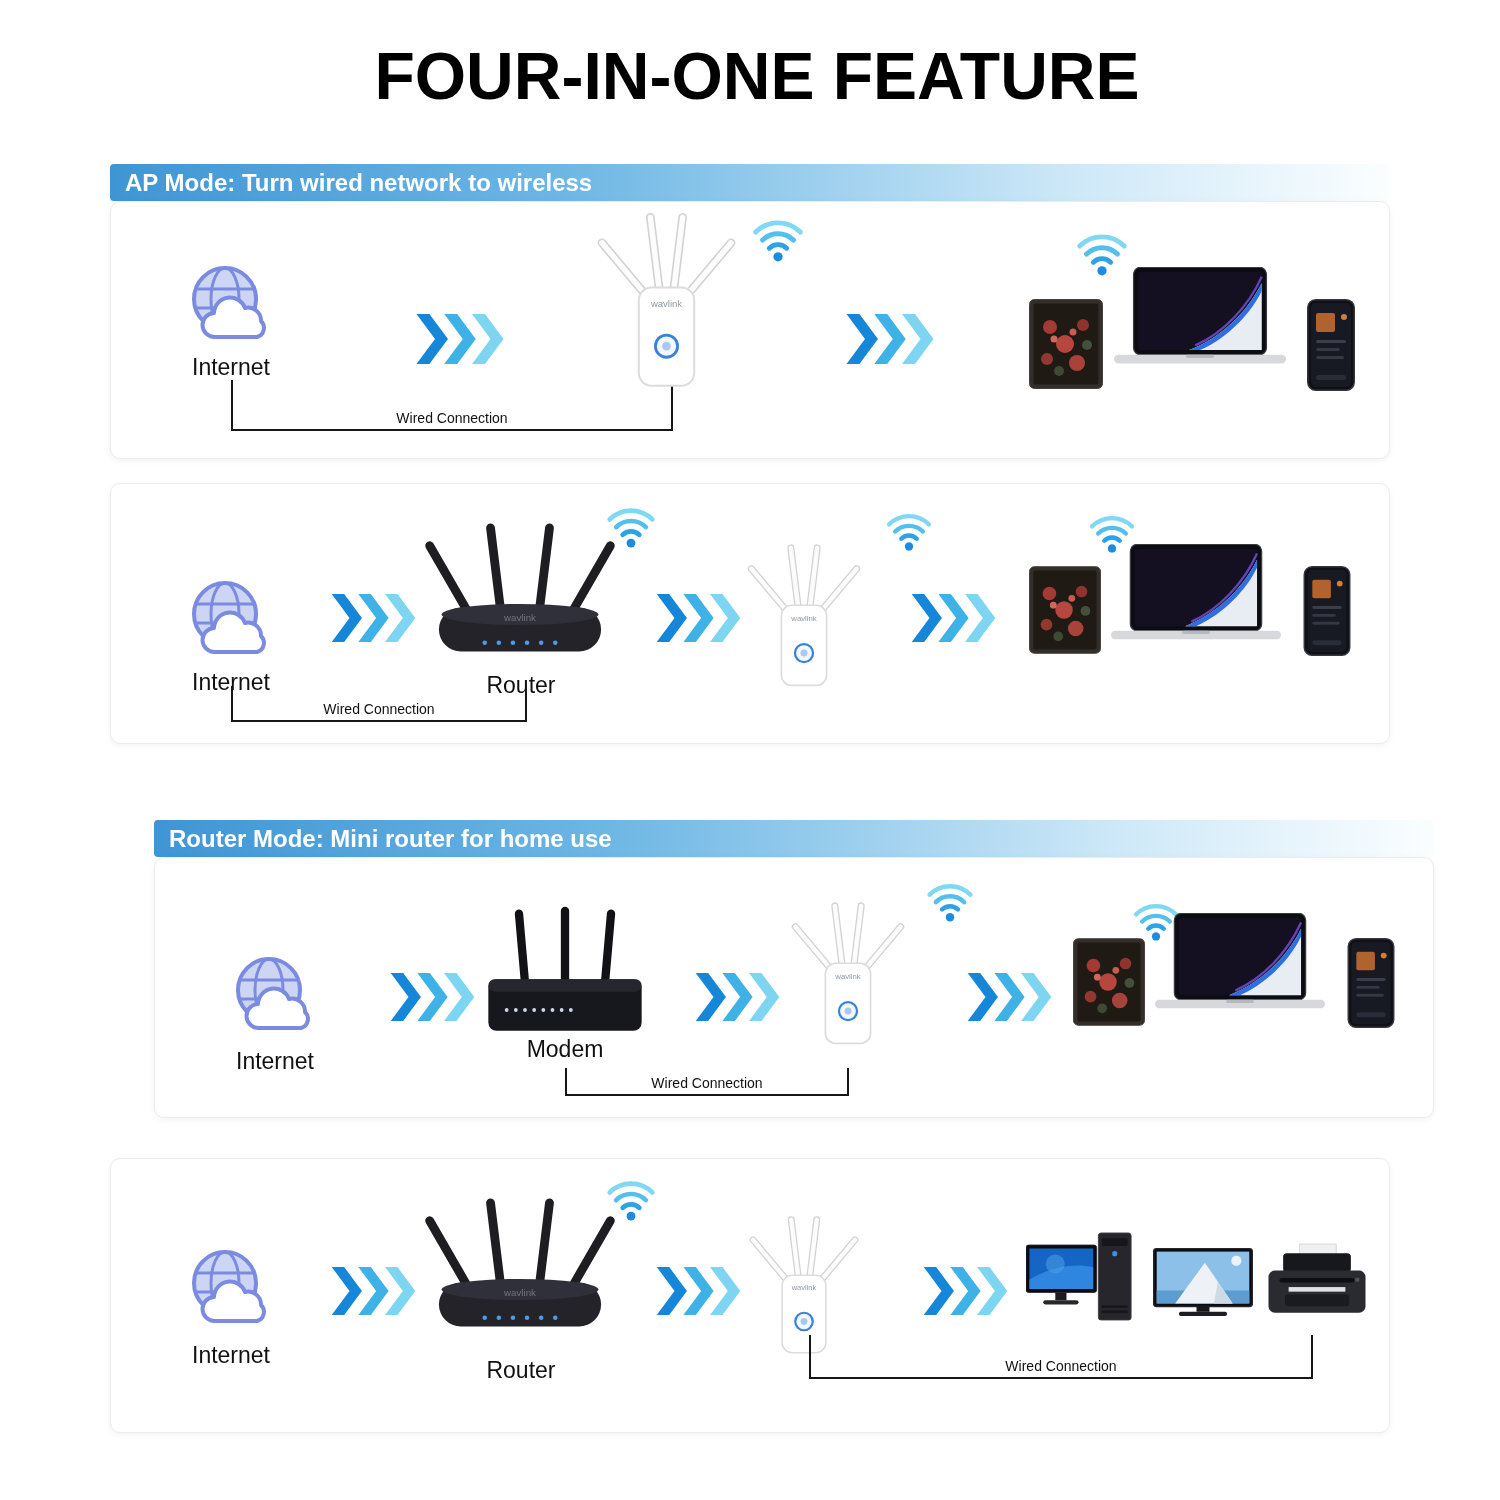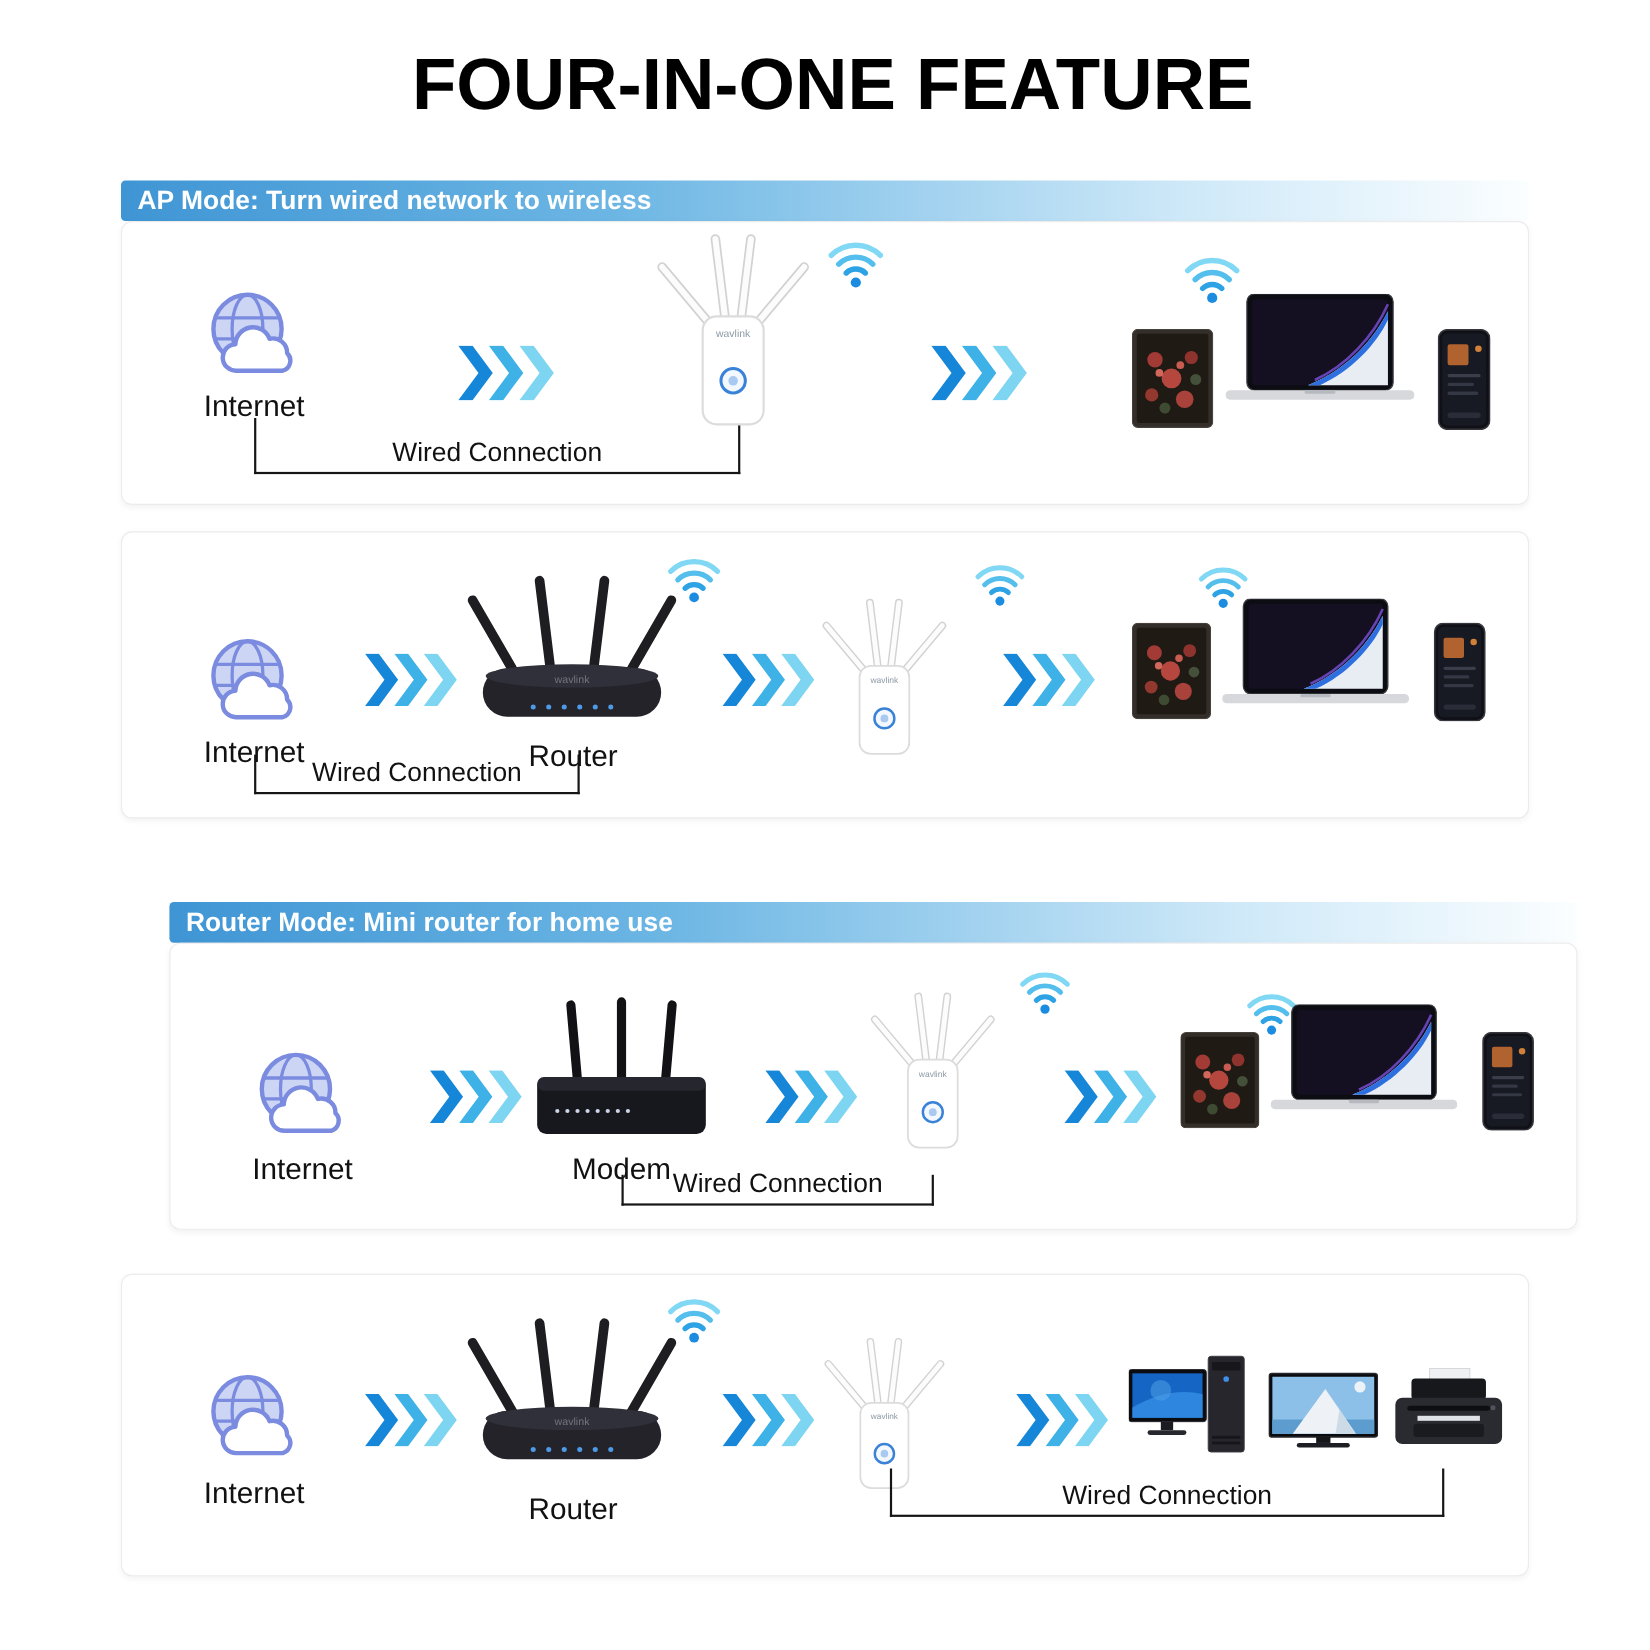--- a/index.html
+++ b/index.html
@@ -7,23 +7,23 @@
           font-family:"Liberation Sans",sans-serif;color:#111;}
   .page-title{position:absolute;top:38px;left:0;right:0;text-align:center;
               font-size:66px;font-weight:900;letter-spacing:0;color:#000;margin-left:14px;}
   .section{position:absolute;left:110px;width:1280px;}
   .sec-header{height:37px;line-height:37px;padding-left:15px;box-sizing:border-box;
               border-radius:4px;color:#ffffff;font-size:24px;font-weight:bold;
               background:linear-gradient(to right,#3f95d4 0%,#6cb6e4 35%,#cde8f8 75%,#fbfeff 100%);}
   .sec-panel{position:relative;margin-top:0;background:#ffffff;border:1px solid #ececec;
              border-radius:10px;box-shadow:0 2px 6px rgba(0,0,0,0.05);}
   .abs{position:absolute;}
-  .dev-label{font-size:27px;color:#111;text-align:center;}
+  .dev-label{font-size:23px;color:#111;text-align:center;}
   .bracket{border-left:2px solid #161616;border-right:2px solid #161616;border-bottom:2px solid #161616;}
-  .wire-label{position:absolute;left:0;right:0;bottom:3px;text-align:center;font-size:24px;color:#111;white-space:nowrap;}
+  .wire-label{position:absolute;left:0;right:0;bottom:3px;text-align:center;font-size:14px;color:#111;white-space:nowrap;}
 </style>
 </head>
 <body>
 
 <svg width="0" height="0" style="position:absolute" aria-hidden="true">
   <defs>
     <symbol id="sym-globe" viewBox="0 0 100 100">
       <circle cx="44" cy="42" r="31" fill="#ccd6f4" stroke="#7b8bdf" stroke-width="4"></circle>
       <ellipse cx="44" cy="42" rx="14" ry="31" fill="none" stroke="#7b8bdf" stroke-width="3"></ellipse>
       <line x1="15" y1="32" x2="73" y2="32" stroke="#7b8bdf" stroke-width="3"></line>
@@ -288,21 +288,21 @@
       <svg class="abs" style="left:70px;top:90px;width:100px;height:100px">
           <use href="#sym-globe"></use>
         </svg>
       <div class="dev-label abs" style="left:40px;top:190px;width:160px">Internet</div>
       <svg class="abs" style="left:235px;top:115px;width:85px;height:48px">
           <use href="#sym-chevrons"></use>
         </svg>
       <svg class="abs" style="left:310px;top:46px;width:200px;height:142px">
           <use href="#sym-modem"></use>
         </svg>
-      <div class="dev-label abs" style="left:330px;top:190px;width:160px">Modem</div>
+      <div class="dev-label abs" style="left:330px;top:178px;width:160px">Modem</div>
       <svg class="abs" style="left:540px;top:115px;width:85px;height:48px">
           <use href="#sym-chevrons"></use>
         </svg>
       <svg class="abs" style="left:618px;top:42px;width:150px;height:155px">
           <use href="#sym-extender"></use>
         </svg>
       <svg class="abs" style="left:768px;top:22px;width:54px;height:43px">
           <use href="#sym-wifi"></use>
         </svg>
       <div class="bracket abs" style="left:410px;top:210px;width:280px;height:26px">

